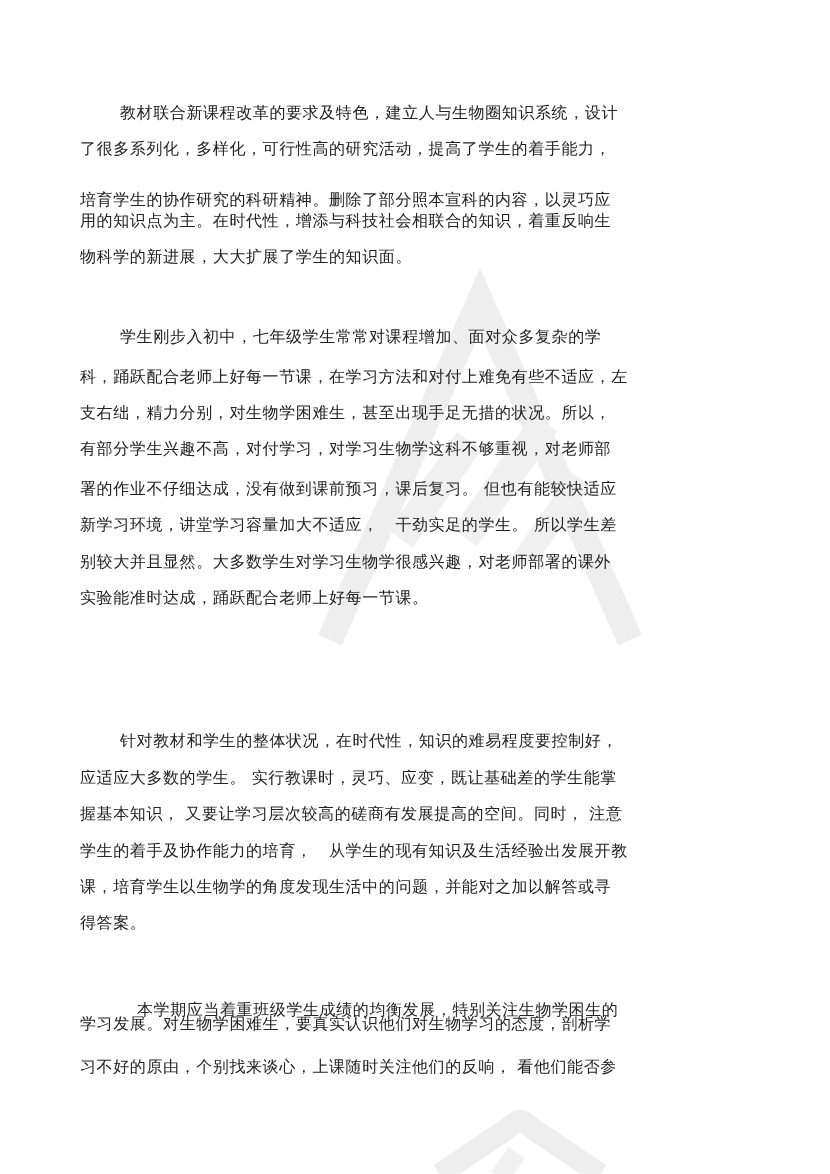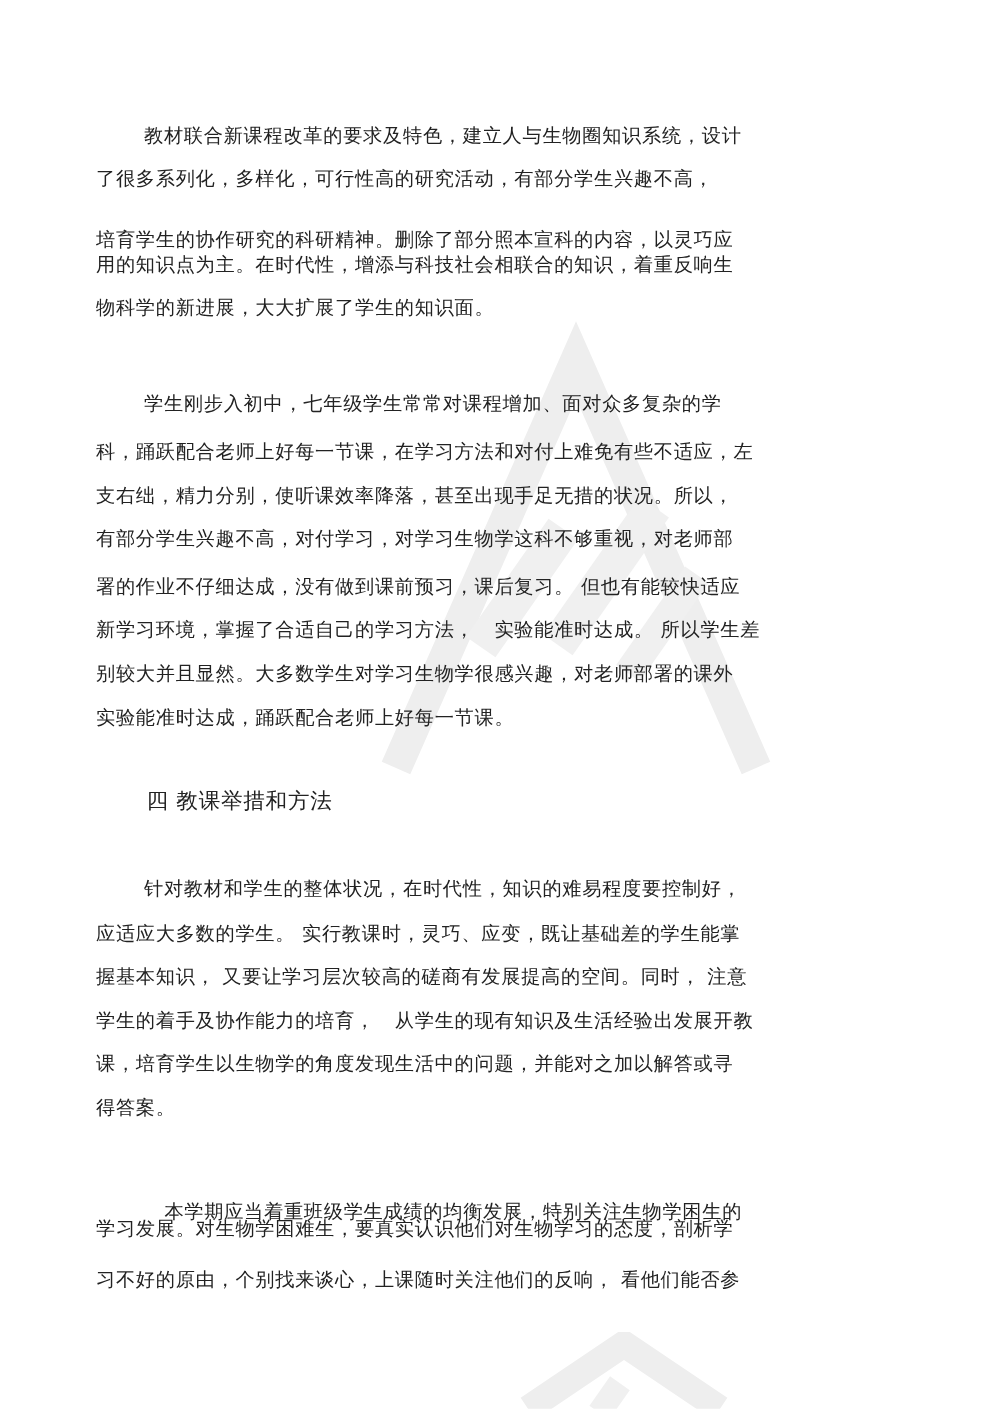--- a/index.html
+++ b/index.html
@@ -26,38 +26,37 @@
       <rect x="270" y="230" width="24" height="100" transform="rotate(35 282 280)"></rect>
     </g>
   </svg>
   <svg class="watermark" style="left:420px;top:1110px" width="200" height="64" viewBox="0 0 200 64">
     <polyline points="20,64 100,10 180,64" fill="none" stroke="#eeeeee" stroke-width="22"></polyline>
     <rect x="78" y="40" width="20" height="30" fill="#f0f0f0" transform="rotate(35 88 55)"></rect>
   </svg>
 
   <div>
     <div class="line" style="left:120px;top:101px">教材联合新课程改革的要求及特色，建立人与生物圈知识系统，设计</div>
-    <div class="line" style="top:137px">了很多系列化，多样化，可行性高的研究活动，有部分学生兴趣不高，</div>
+    <div class="line" style="top:137px">了很多系列化，多样化，可行性高的研究活动，提高了学生的着手能力，</div>
     <div class="line" style="top:188px">培育学生的协作研究的科研精神。删除了部分照本宣科的内容，以灵巧应</div>
     <div class="line" style="top:209px">用的知识点为主。在时代性，增添与科技社会相联合的知识，着重反响生</div>
     <div class="line" style="top:245px">物科学的新进展，大大扩展了学生的知识面。</div>
   </div>
 
   <div>
     <div class="line" style="left:120px;top:325px">学生刚步入初中，七年级学生常常对课程增加、面对众多复杂的学</div>
     <div class="line" style="top:365px">科，踊跃配合老师上好每一节课，在学习方法和对付上难免有些不适应，左</div>
-    <div class="line" style="top:401px">支右绌，精力分别，使听课效率降落，甚至出现手足无措的状况。所以，</div>
+    <div class="line" style="top:401px">支右绌，精力分别，对生物学困难生，甚至出现手足无措的状况。所以，</div>
     <div class="line" style="top:437px">有部分学生兴趣不高，对付学习，对学习生物学这科不够重视，对老师部</div>
     <div class="line" style="top:477px">署的作业不仔细达成，没有做到课前预习，课后复习。 但也有能较快适应</div>
-    <div class="line" style="top:513px">新学习环境，掌握了合适自己的学习方法，　实验能准时达成。 所以学生差</div>
+    <div class="line" style="top:513px">新学习环境，讲堂学习容量加大不适应，　干劲实足的学生。 所以学生差</div>
     <div class="line" style="top:550px">别较大并且显然。大多数学生对学习生物学很感兴趣，对老师部署的课外</div>
     <div class="line" style="top:586px">实验能准时达成，踊跃配合老师上好每一节课。</div>
   </div>
 
-  <div class="line heading" style="left:122px;top:656px">四 教课举措和方法</div>
 
   <div>
     <div class="line" style="left:120px;top:729px">针对教材和学生的整体状况，在时代性，知识的难易程度要控制好，</div>
     <div class="line" style="top:766px">应适应大多数的学生。 实行教课时，灵巧、应变，既让基础差的学生能掌</div>
     <div class="line" style="top:802px">握基本知识， 又要让学习层次较高的磋商有发展提高的空间。同时， 注意</div>
     <div class="line" style="top:839px">学生的着手及协作能力的培育，　从学生的现有知识及生活经验出发展开教</div>
     <div class="line" style="top:875px">课，培育学生以生物学的角度发现生活中的问题，并能对之加以解答或寻</div>
     <div class="line" style="top:911px">得答案。</div>
   </div>
 

